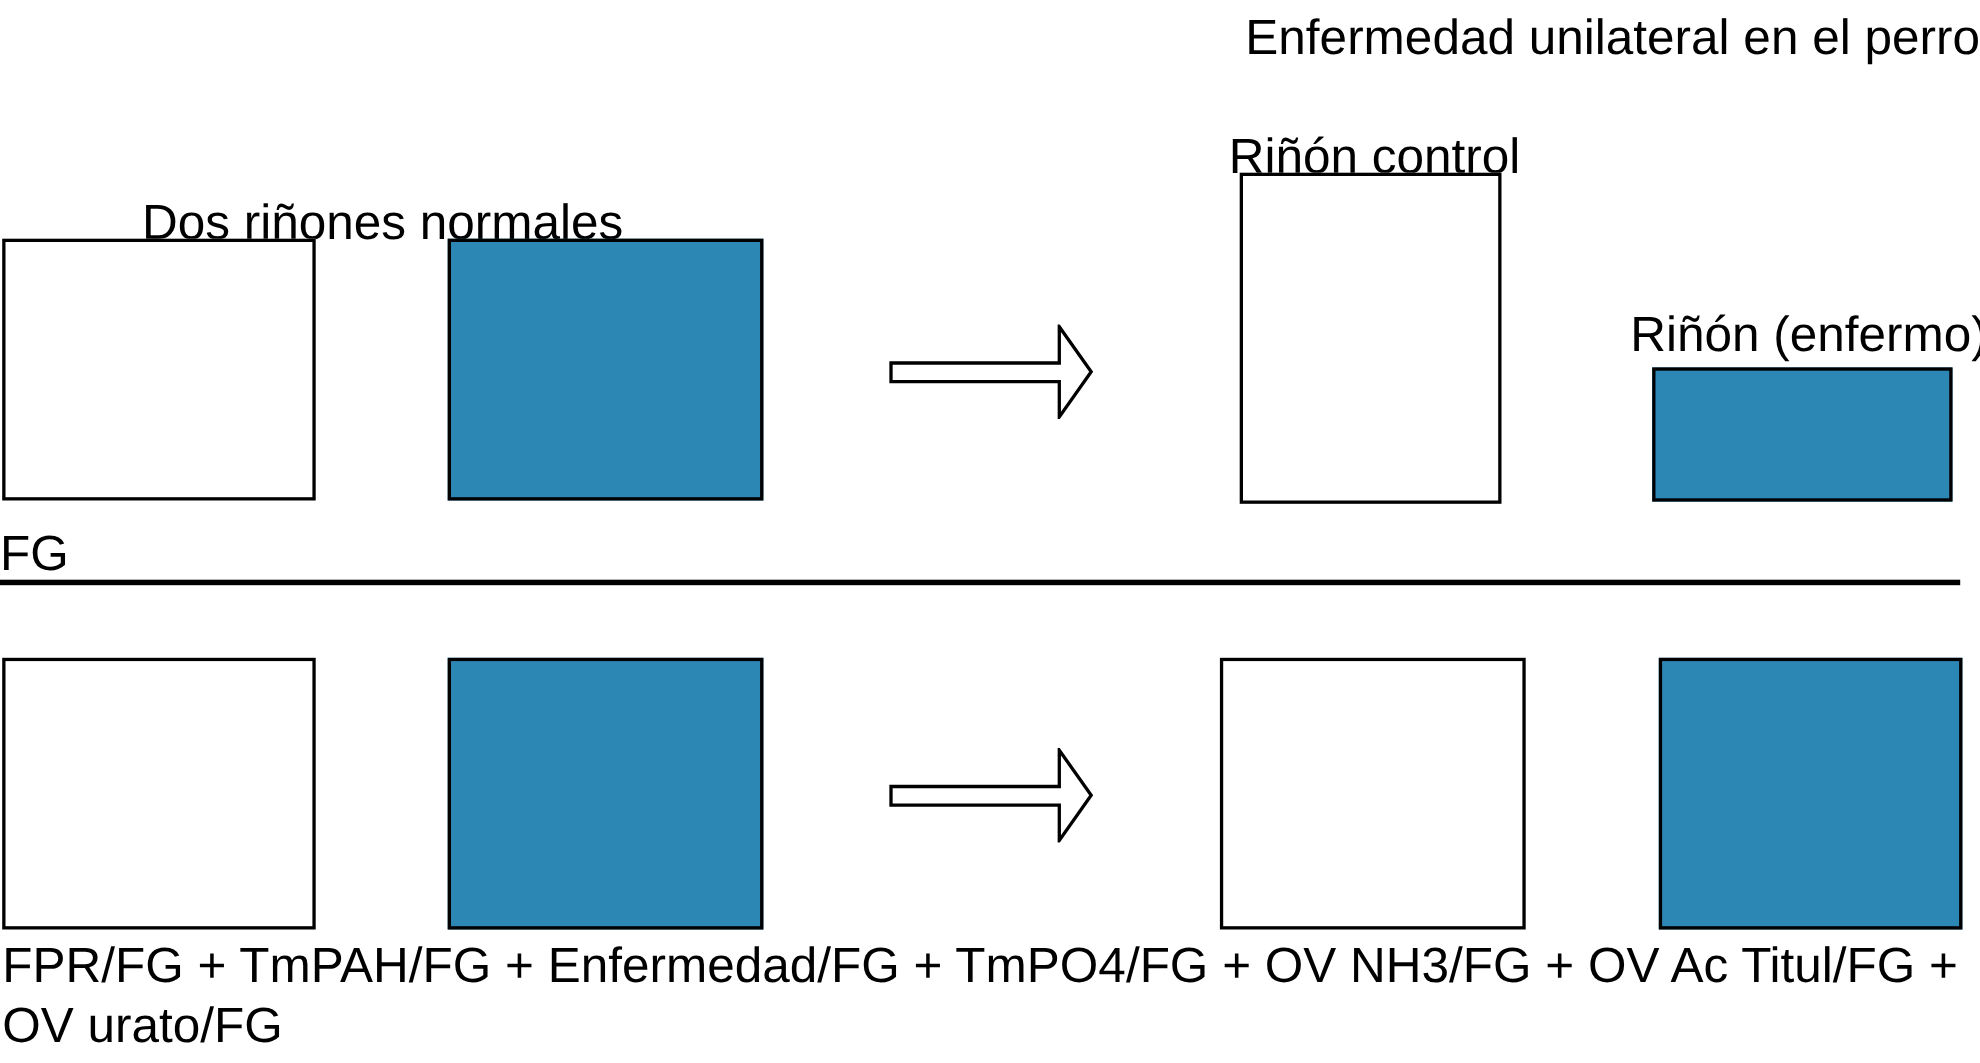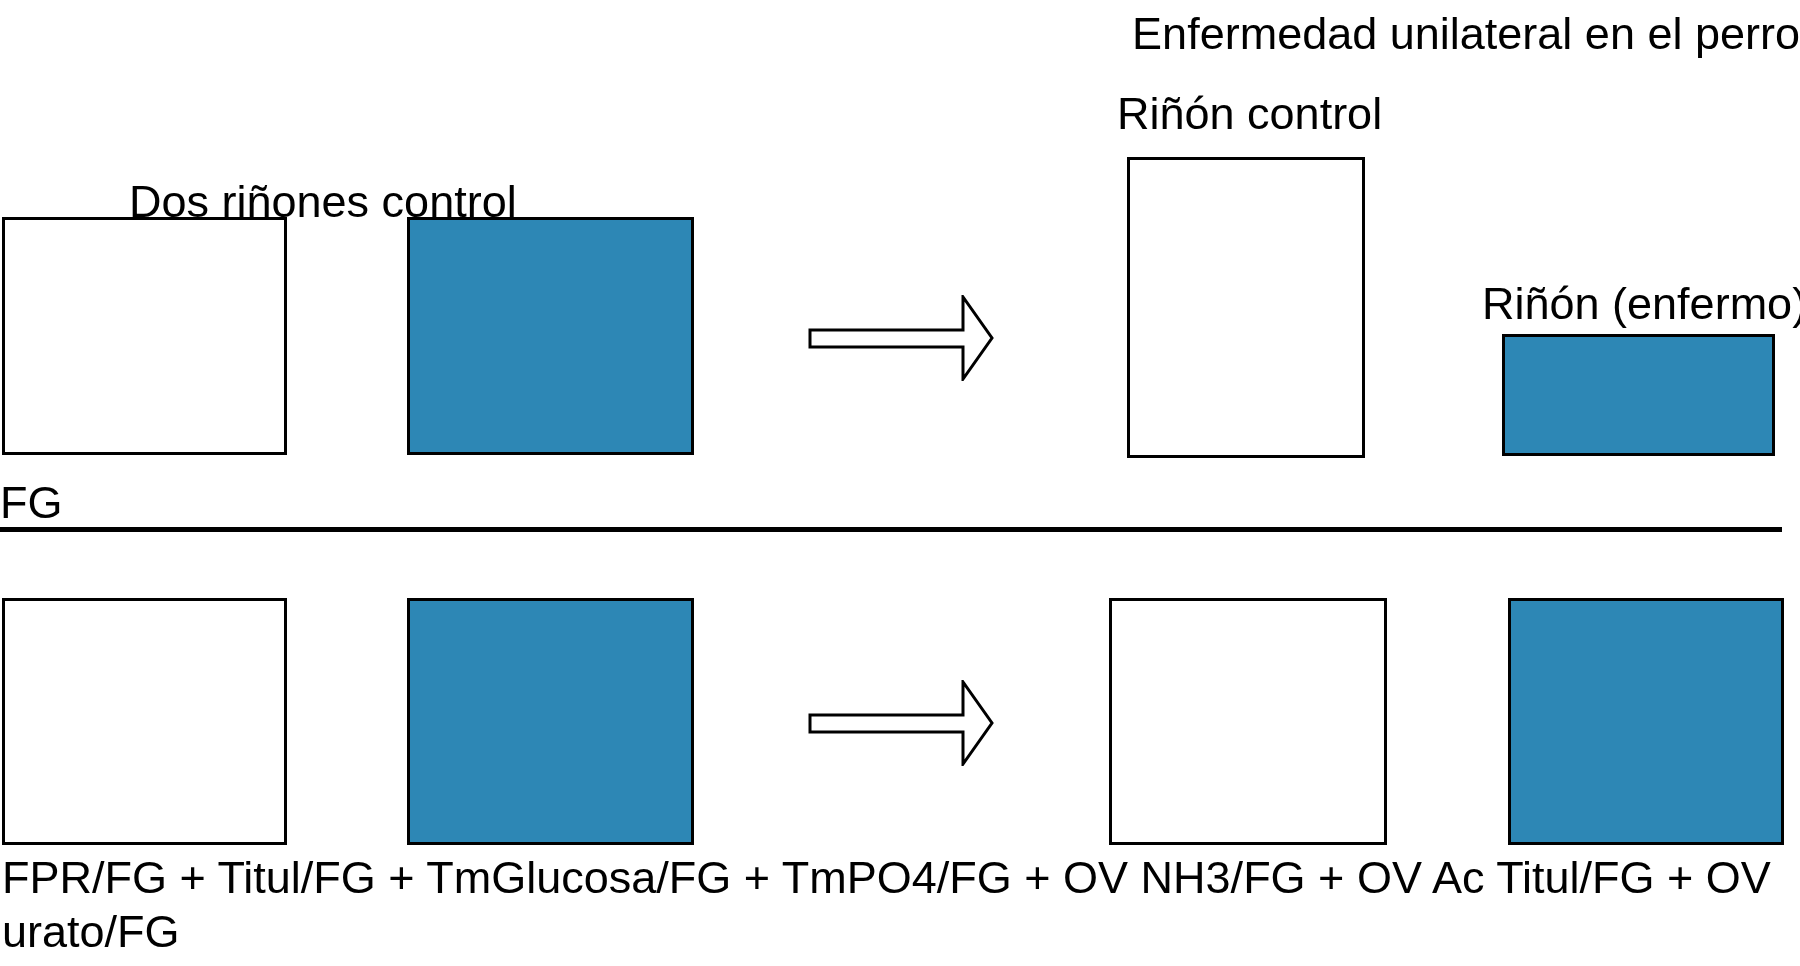--- a/index.html
+++ b/index.html
@@ -59,31 +59,31 @@
   #rect-top-right-normal  { left: 407px;  top: 217px; width: 287px; height: 238px; }
   #rect-control           { left: 1127px; top: 157px; width: 238px; height: 301px; }
   #rect-diseased          { left: 1502px; top: 334px; width: 273px; height: 122px; }
   #rect-bottom-left       { left: 2px;    top: 598px; width: 285px; height: 247px; }
   #rect-bottom-left-blue  { left: 407px;  top: 598px; width: 287px; height: 247px; }
   #rect-bottom-right      { left: 1109px; top: 598px; width: 278px; height: 247px; }
   #rect-bottom-right-blue { left: 1508px; top: 598px; width: 276px; height: 247px; }
   #arrow-top    { left: 808px; top: 295px; }
   #arrow-bottom { left: 808px; top: 680px; }
   #label-normal-kidneys  { left: 129px;  top: 176px; }
-  #label-control-kidney  { left: 1117px; top: 88px; }
+  #label-control-kidney  { left: 1117px; top: 116px; }
   #label-diseased-kidney { left: 1482px; top: 278px; }
 </style>
 </head>
 <body>
 
 <div id="canvas">
 
   <div class="title">Enfermedad unilateral en el perro</div>
 
-  <div class="label" id="label-normal-kidneys">Dos riñones control</div>
+  <div class="label" id="label-normal-kidneys">Dos riñones normales</div>
 
   <div class="kidney" id="rect-top-left-normal"></div>
 
   <div class="kidney" id="rect-top-right-normal" style="background: rgb(45, 135, 181);"></div>
 
   <svg class="arrow-svg" id="arrow-top" viewBox="0 0 186 86">
     <polygon points="2,35 155,35 155,2 184,43 155,84 155,52 2,52" fill="#ffffff" stroke="#000000" stroke-width="3"></polygon>
   </svg>
 
   <div class="label" id="label-control-kidney">Riñón control</div>
@@ -102,15 +102,15 @@
   <div class="kidney" id="rect-bottom-left-blue" style="background: rgb(45, 135, 181);"></div>
 
   <svg class="arrow-svg" id="arrow-bottom" viewBox="0 0 186 86">
     <polygon points="2,35 155,35 155,2 184,43 155,84 155,52 2,52" fill="#ffffff" stroke="#000000" stroke-width="3"></polygon>
   </svg>
 
   <div class="kidney" id="rect-bottom-right"></div>
 
   <div class="kidney" id="rect-bottom-right-blue" style="background: rgb(45, 135, 181);"></div>
 
-  <div class="formula">FPR/FG + Titul/FG + TmGlucosa/FG + TmPO4/FG + OV NH3/FG + OV Ac Titul/FG + OV urato/FG</div>
+  <div class="formula">FPR/FG + TmPAH/FG + Enfermedad/FG + TmPO4/FG + OV NH3/FG + OV Ac Titul/FG + OV urato/FG</div>
 
 </div>
 
 </body></html>

